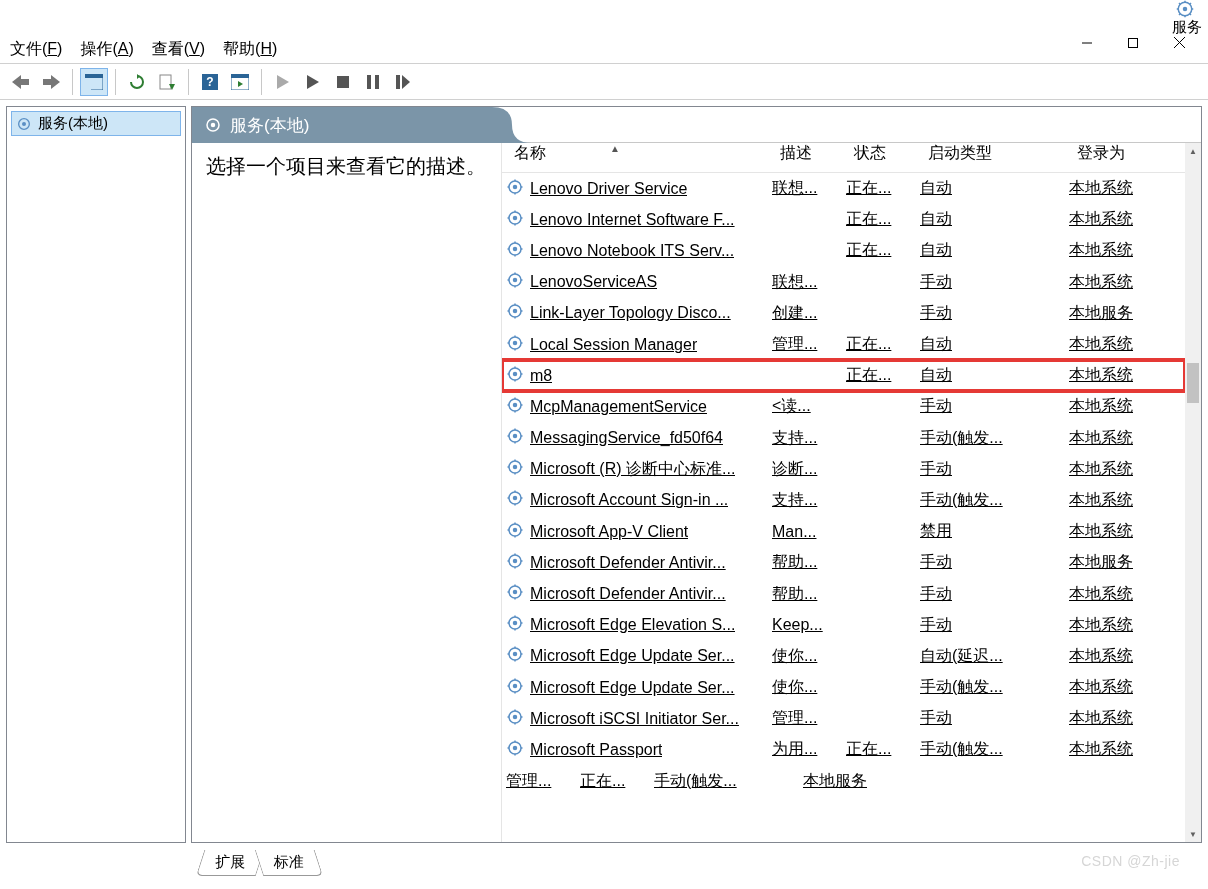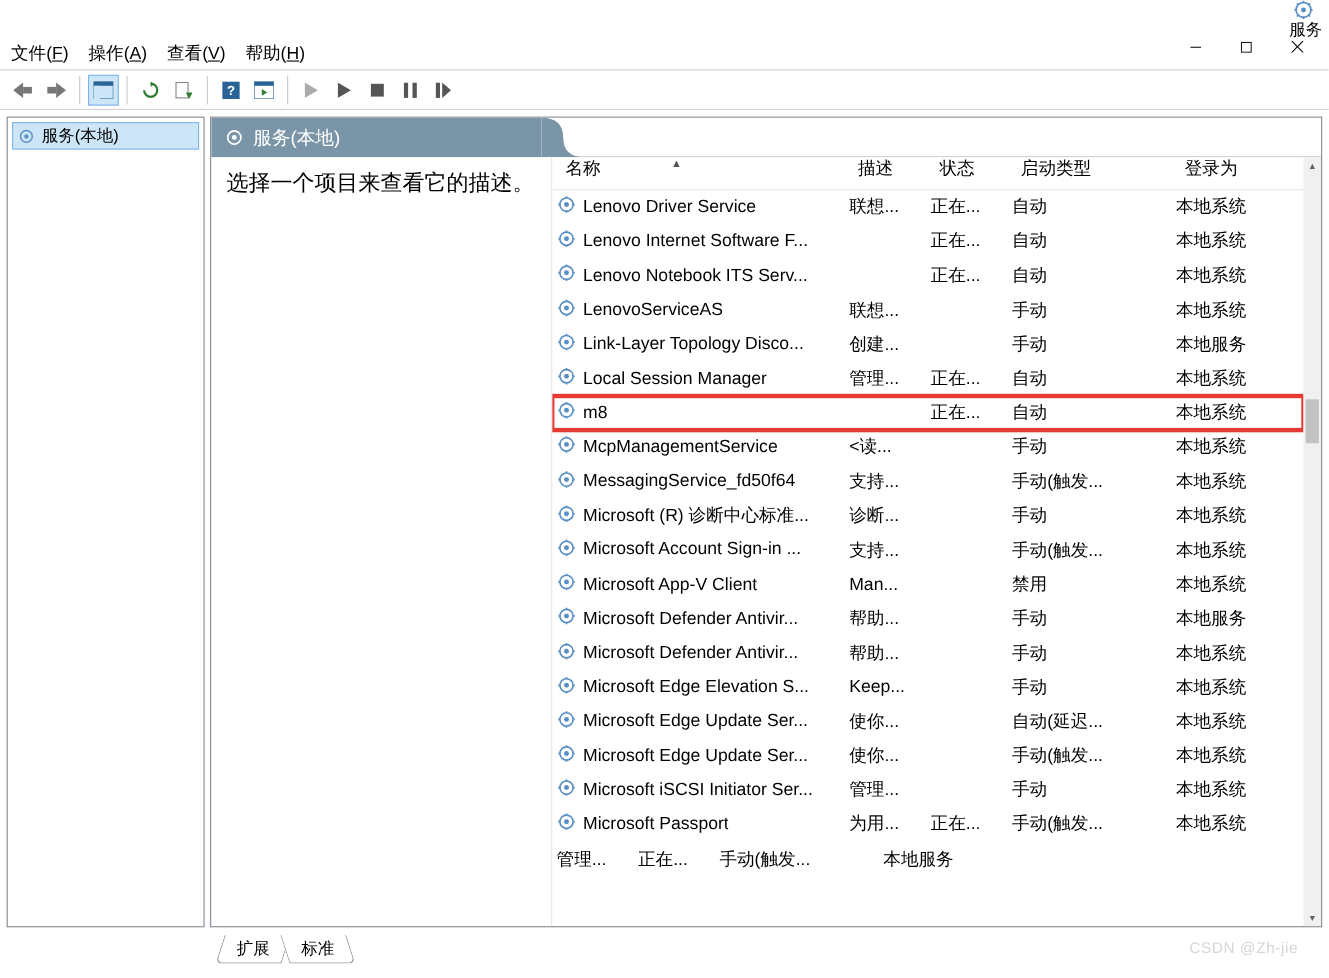--- a/index.html
+++ b/index.html
@@ -27,21 +27,21 @@
 .main { flex:1; border:1px solid #828790; display:flex; flex-direction:column; position:relative; }
 
 .content { flex:1; display:flex; overflow:hidden; }
 .left-panel { width:310px; padding:10px 14px; font-size:20px; border-right:1px solid #e5e5e5; }
 .list-wrap { flex:1; overflow:hidden; position:relative; }
 .col-headers { display:flex; height:30px; align-items:flex-start; border-bottom:1px solid #e5e5e5; font-size:16px; padding-left:4px; }
 .col-headers div { padding:0 8px; white-space:nowrap; overflow:hidden; text-overflow:ellipsis; }
 .cN { width:266px; } .cD { width:74px; } .cS { width:74px; } .cT { width:106px; } .cL { width:100px;margin-left:43px; }
 .col-headers .sort { font-size:10px; color:#555; margin-left:4px; }
 .rows { position:absolute; top:30px; left:0; right:16px; bottom:0; overflow:hidden; }
-.row { display:flex; align-items:center; height:31.2px; font-size:16px; padding-left:4px; }
+.row { display:flex; align-items:center; height:31.2px; font-size:16px; padding-left:4px;text-decoration:underline; }
 .row .cN { display:flex; align-items:center; gap:6px; }
 .row span { white-space:nowrap; overflow:hidden; text-overflow:ellipsis; }
 .row.highlight { outline:4px solid #e53935; outline-offset:-2px; }
 
 .vscroll { position:absolute; top:0; right:0; bottom:0; width:16px; background:#f0f0f0; }
 .vscroll .thumb { position:absolute; left:2px; right:2px; top:220px; height:40px; background:#c2c2c2; }
 .vscroll .arrow { position:absolute; left:0; right:0; height:16px; display:flex; align-items:center; justify-content:center; font-size:8px; color:#606060;}
 .vscroll .up{ top:0;} .vscroll .down{ bottom:0;}
 
 .tabs { position:absolute; left:200px; bottom:14px; height:26px; display:flex; align-items:flex-end; font-size:15px; }

